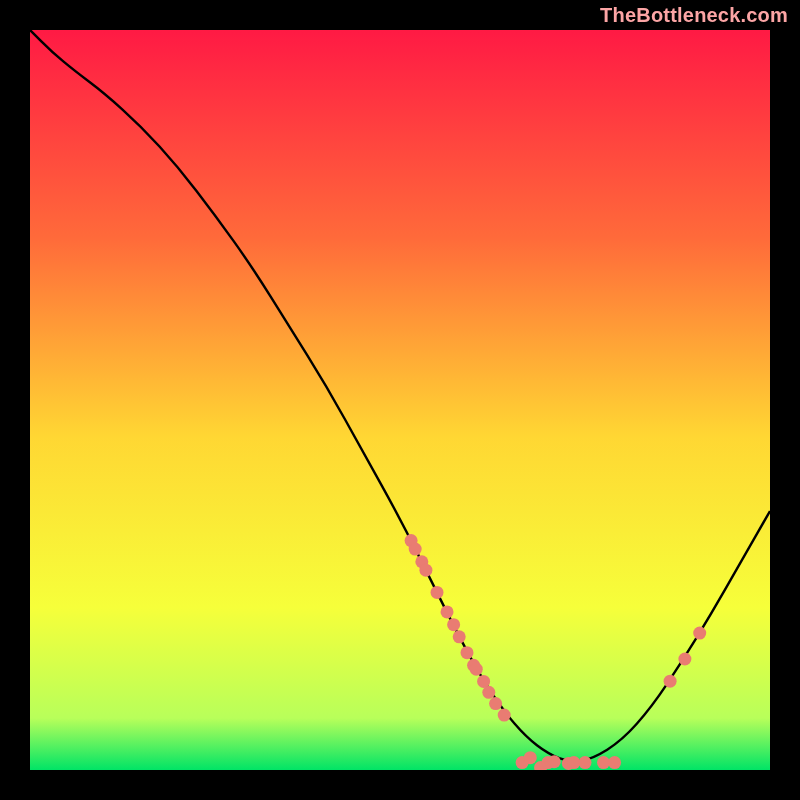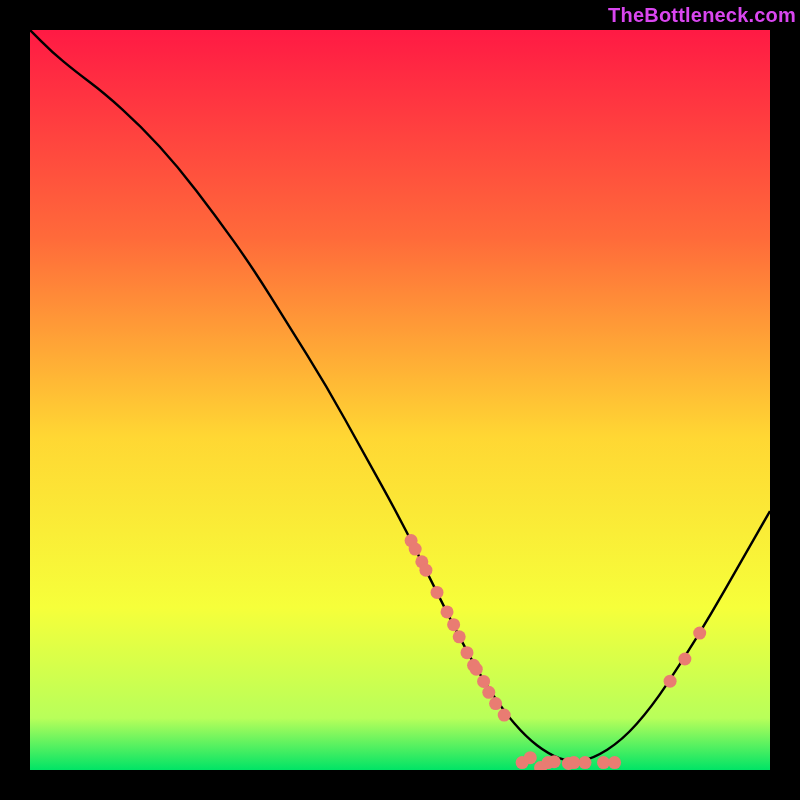--- a/index.html
+++ b/index.html
@@ -12,22 +12,22 @@
     overflow: hidden;
   }
   .container {
     position: relative;
     width: 800px;
     height: 800px;
   }
   .attribution {
     position: absolute;
     top: 4px;
-    right: 4px;
-    color: #d946ef;
+    right: 12px;
+    color: #fca5a5;
     font-size: 20px;
     font-weight: bold;
     letter-spacing: 0.2px;
   }
   .plot-area {
     position: absolute;
     left: 30px;
     top: 30px;
     width: 740px;
     height: 740px;

